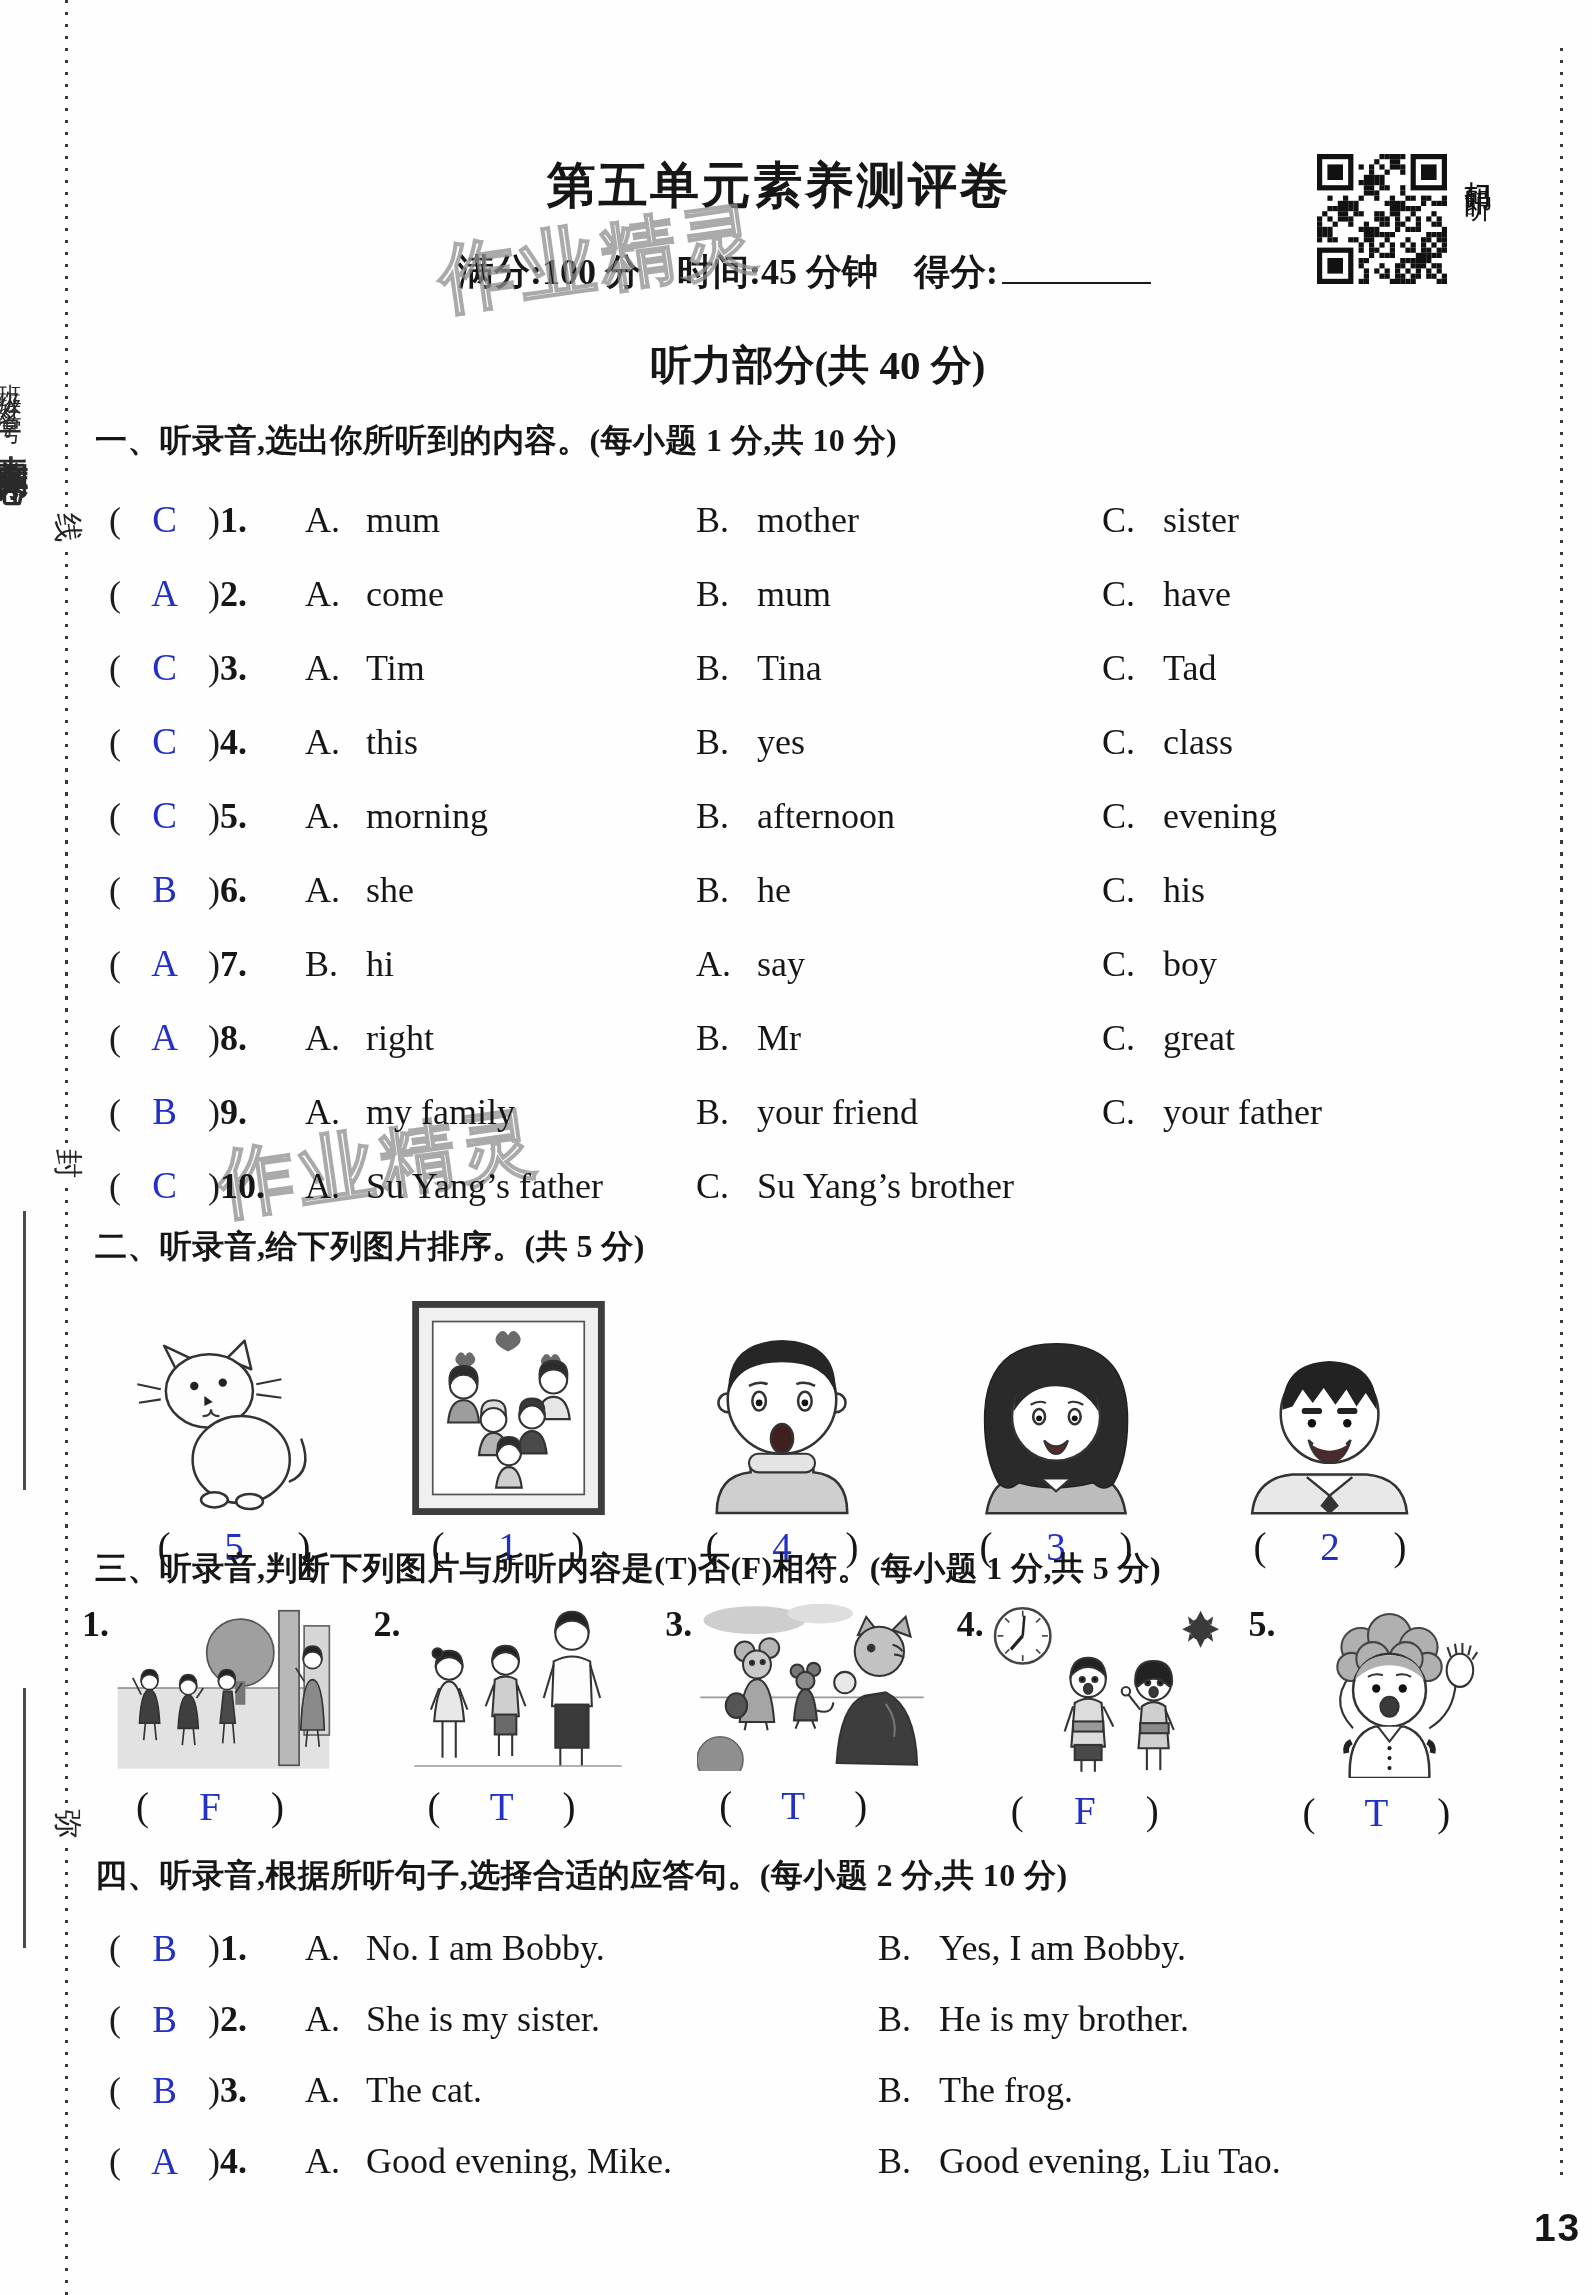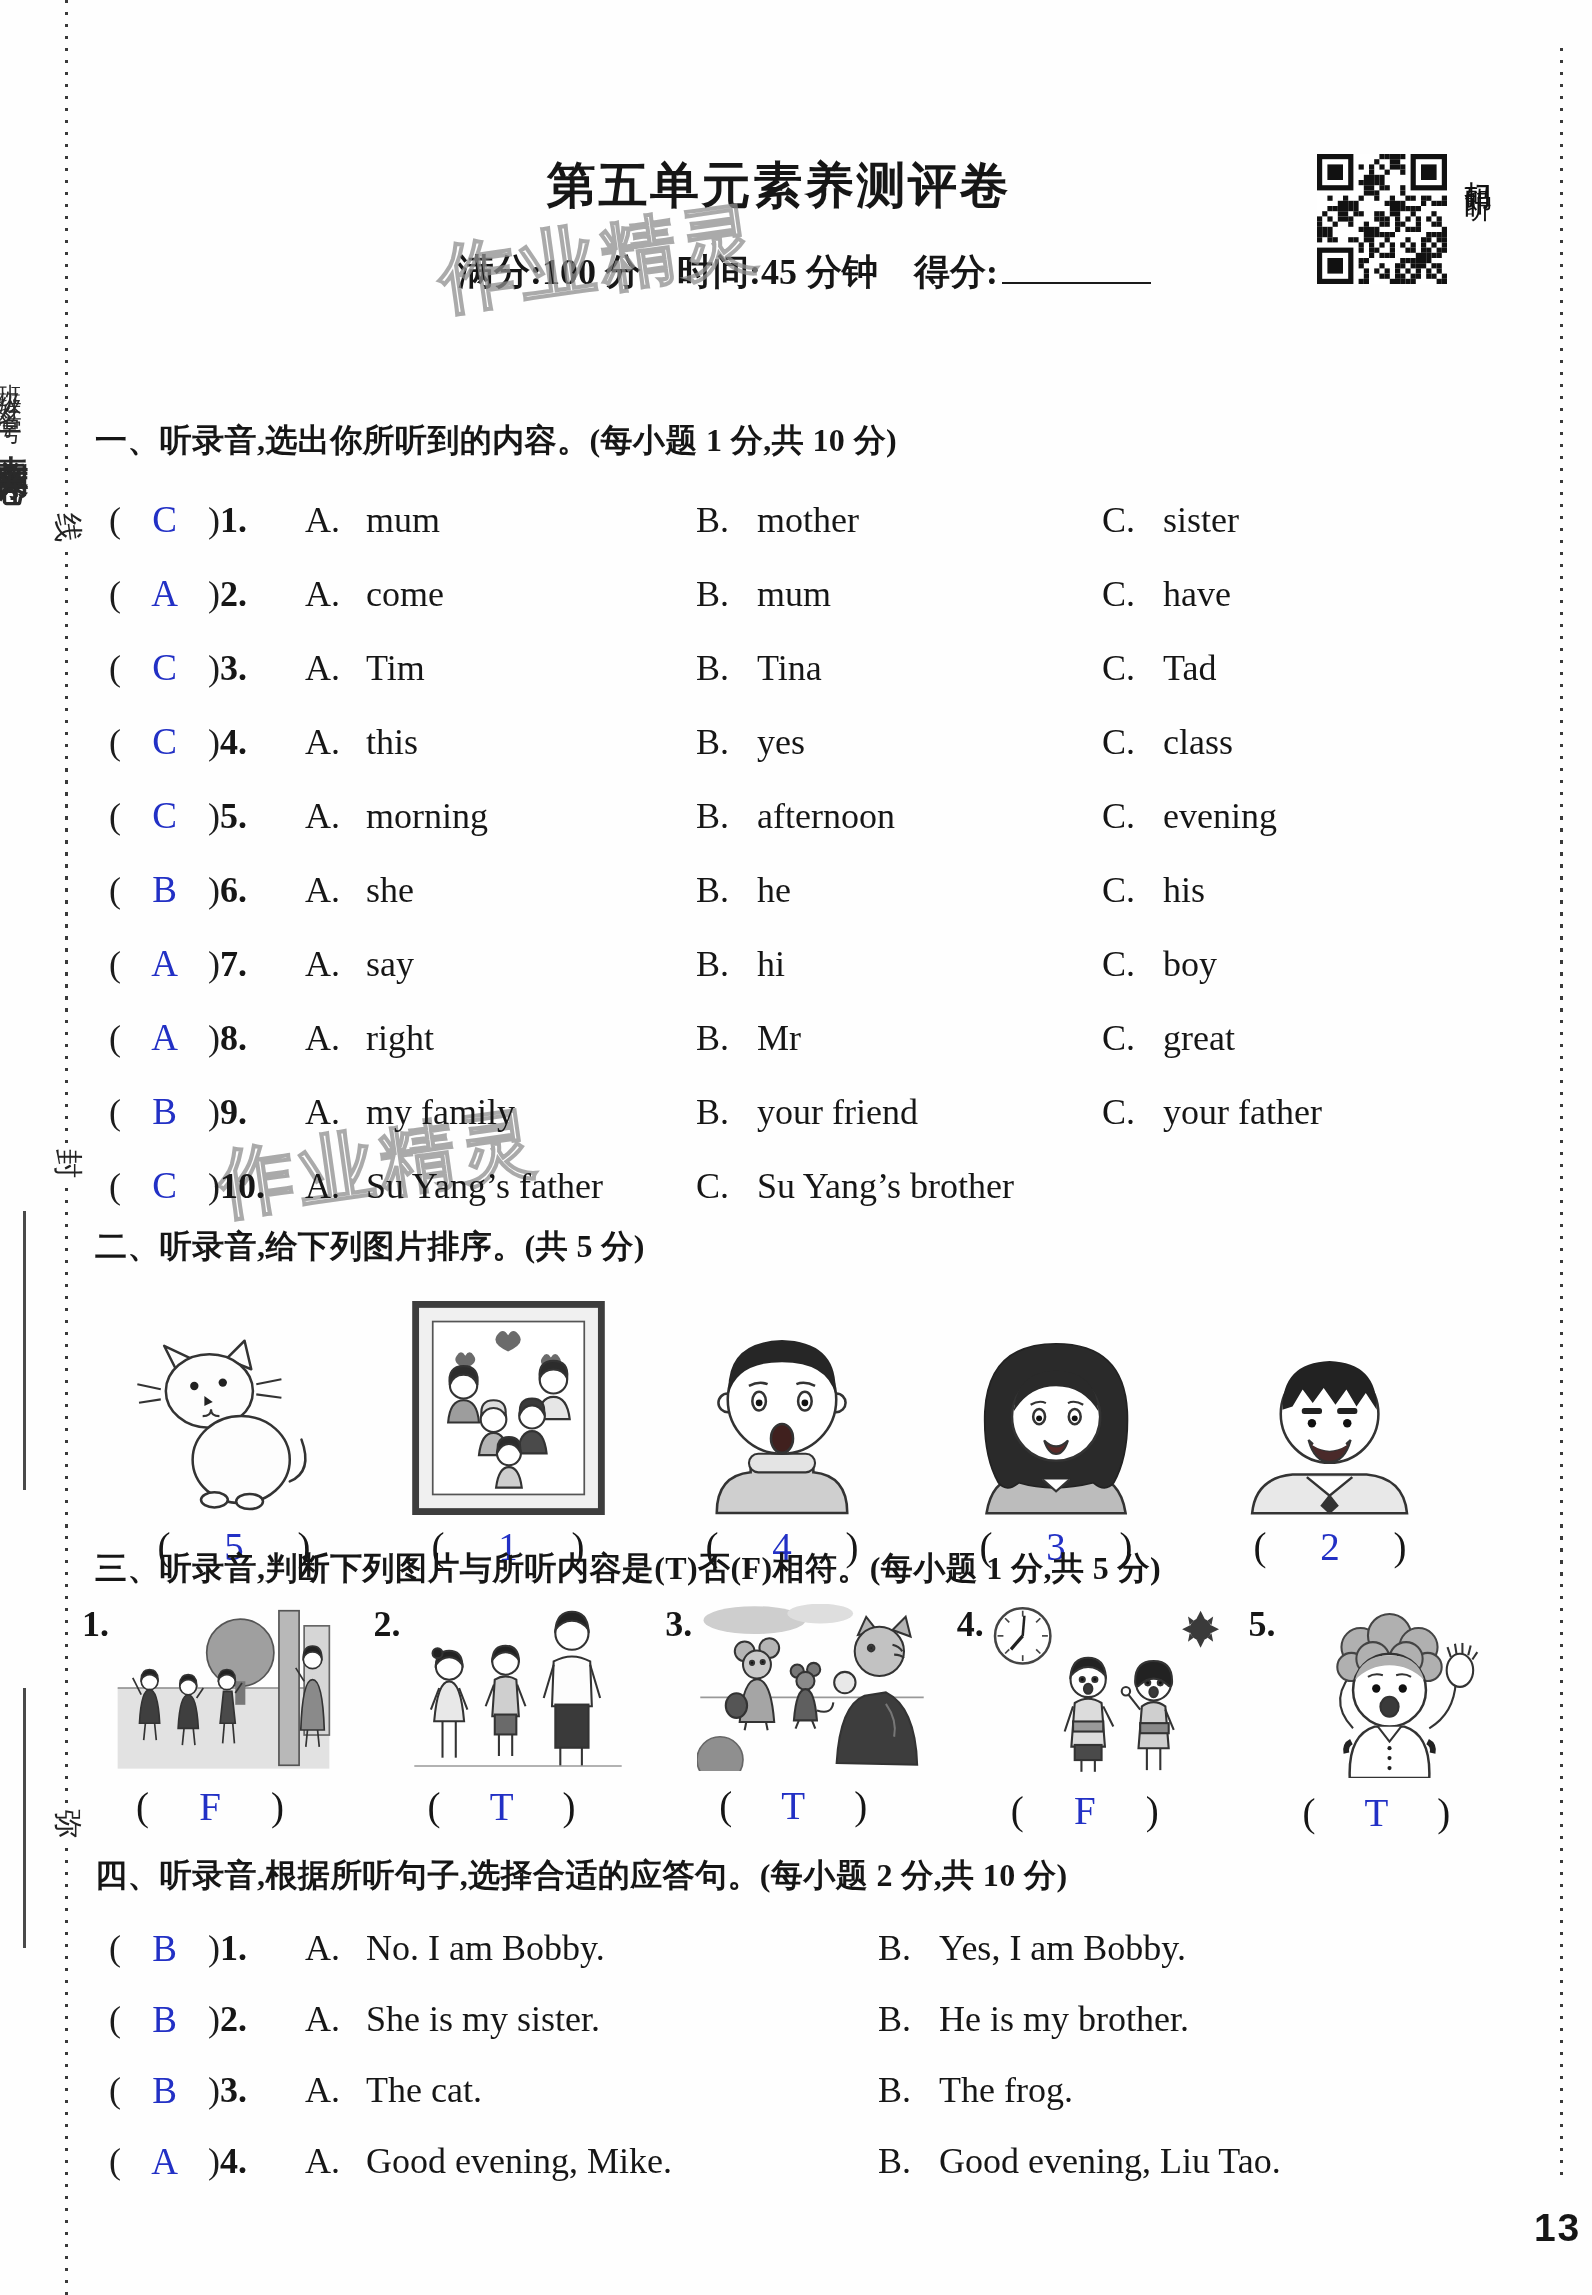--- a/index.html
+++ b/index.html
@@ -333,20 +333,21 @@
           <rect x="96" y="144" width="6" height="6"></rect>
           <rect x="102" y="144" width="6" height="6"></rect>
           <rect x="108" y="144" width="6" height="6"></rect>
           <rect x="138" y="144" width="6" height="6"></rect>
           <rect x="144" y="144" width="6" height="6"></rect>
         </g>
     </svg>
   </div>
   <div class="qrcap">扫码即听</div>
 
+  <div class="part-title">听力部分(共 40 分)</div>
 
   <div class="wm wm1">作业精灵</div>
   <div class="wm wm2">作业精灵</div>
 
   <div class="sechead" style="top:419px">一、听录音,选出你所听到的内容。(每小题 1 分,共 10 分)</div>
   <div class="rows s1" style="top:483px">
     <div class="qrow">
       <span class="ansgrp">
           <span class="ans">C</span>
         </span>
@@ -398,22 +399,22 @@
       <span class="qnum">6.</span>
       <span class="opt"><span class="olabel">A.</span><span>she</span></span>
       <span class="opt"><span class="olabel">B.</span><span>he</span></span>
       <span class="opt"><span class="olabel">C.</span><span>his</span></span>
     </div>
     <div class="qrow">
       <span class="ansgrp">
           <span class="ans">A</span>
         </span>
       <span class="qnum">7.</span>
+      <span class="opt"><span class="olabel">B.</span><span>hi</span></span>
       <span class="opt"><span class="olabel">A.</span><span>say</span></span>
-      <span class="opt"><span class="olabel">B.</span><span>hi</span></span>
       <span class="opt"><span class="olabel">C.</span><span>boy</span></span>
     </div>
     <div class="qrow">
       <span class="ansgrp">
           <span class="ans">A</span>
         </span>
       <span class="qnum">8.</span>
       <span class="opt"><span class="olabel">A.</span><span>right</span></span>
       <span class="opt"><span class="olabel">B.</span><span>Mr</span></span>
       <span class="opt"><span class="olabel">C.</span><span>great</span></span>

